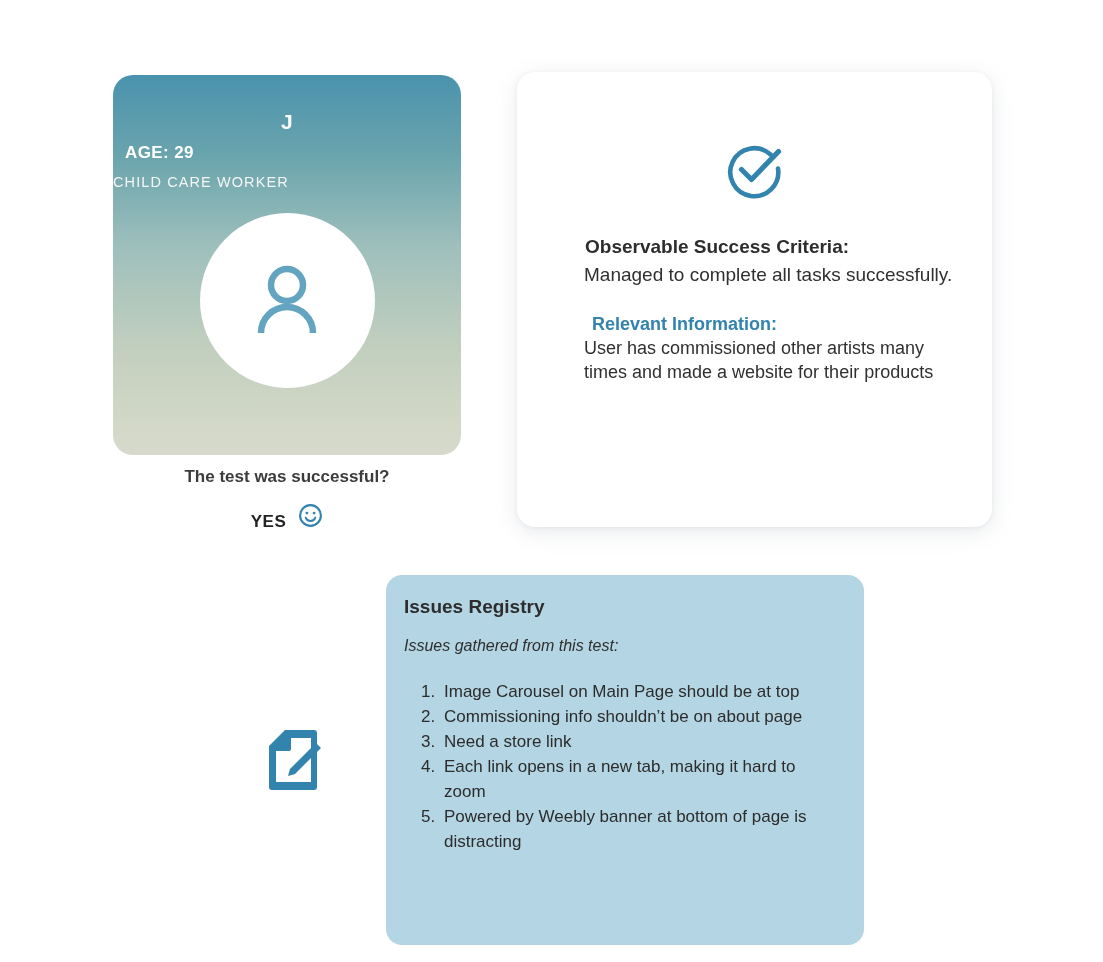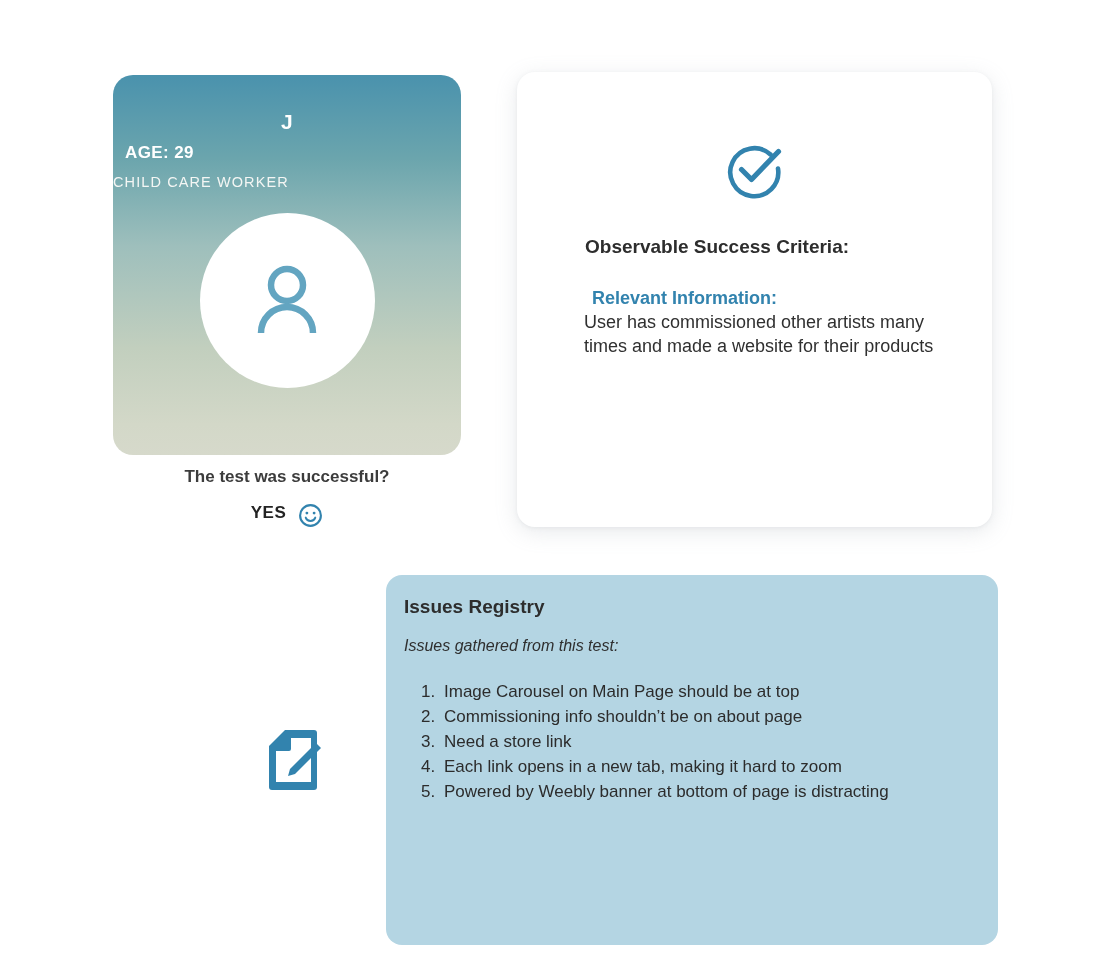--- a/index.html
+++ b/index.html
@@ -80,21 +80,21 @@
     font-size: 17px;
     color: #3c3c3c;
     font-weight: bold;
   }
   #verdict-row {
     position: absolute;
     left: 113px;
     top: 503px;
     width: 348px;
     display: flex;
-    align-items: flex-start;
+    align-items: flex-end;
     justify-content: center;
     gap: 12px;
   }
   #verdict-label {
     font-size: 17px;
     font-weight: bold;
     color: #232323;
     letter-spacing: 0.5px;
   }
 
@@ -145,21 +145,21 @@
     color: #303030;
     margin: 0;
     line-height: 1.33;
   }
 
   
   #issues-registry {
     position: absolute;
     left: 386px;
     top: 575px;
-    width: 612px;
+    width: 478px;
     height: 370px;
     background: #b4d5e3;
     border-radius: 16px;
     box-sizing: border-box;
     padding: 20px 26px 0 18px;
   }
   #issues-title {
     font-size: 19px;
     font-weight: bold;
     color: #2d2d2d;
@@ -230,20 +230,21 @@
   <div id="check-icon-wrap">
     <span>
       <svg width="63" height="63" viewBox="0 0 63 63" aria-hidden="true">
         <path d="M47.5 16.5 A24 24 0 1 0 55 30.5" fill="none" stroke="#3283ae" stroke-width="4.6" stroke-linecap="round"></path>
         <path d="M18.5 31.5 L28.5 41.5 L55.5 13.5" fill="none" stroke="#3283ae" stroke-width="5.2" stroke-linecap="round" stroke-linejoin="round"></path>
       </svg>
     </span>
   </div>
   <div id="criteria-body">
     <p class="criteria-heading">Observable Success Criteria:</p>
+    <p class="criteria-text">Managed to complete all tasks successfully.</p>
     <p class="relevant-heading">Relevant Information:</p>
     <p class="relevant-text">User has commissioned other artists many times and made a website for their products</p>
   </div>
 </div>
 
 <div id="edit-doc-icon">
   <svg width="62" height="68" viewBox="0 0 62 68" aria-hidden="true">
     <path d="M4 20 L20 4 L49 4 a3 3 0 0 1 3 3 L52 61 a3 3 0 0 1 -3 3 L7 64 a3 3 0 0 1 -3 -3 Z" fill="#3283ae"></path>
     <path d="M13 25 L24 25 a2 2 0 0 0 2 -2 L26 12 L46 12 L46 56 L11 56 L11 25 Z" fill="#ffffff"></path>
     <path d="M57 19 L62 24 L36 50 L29 52 L31 45 Z" fill="#3283ae" transform="translate(-6,-2)"></path>

